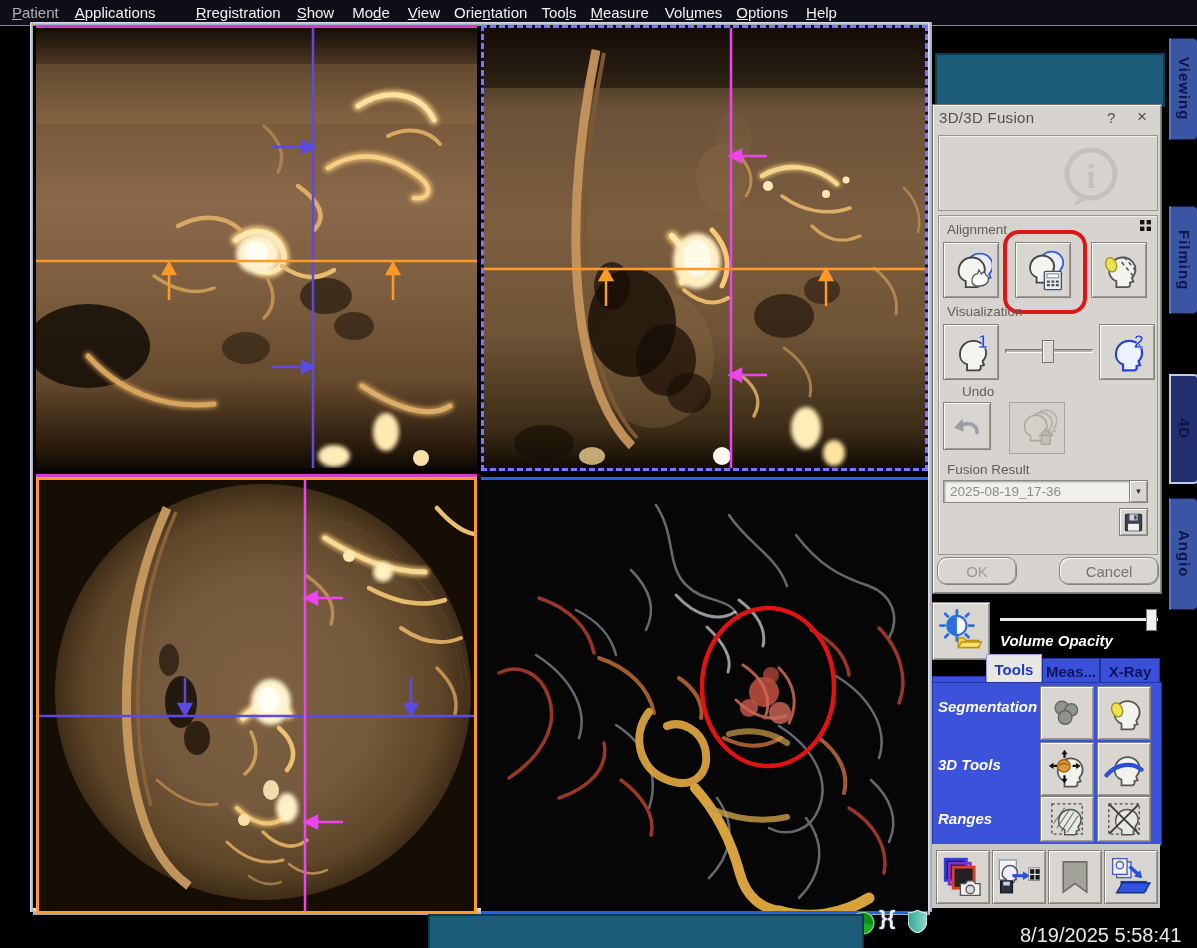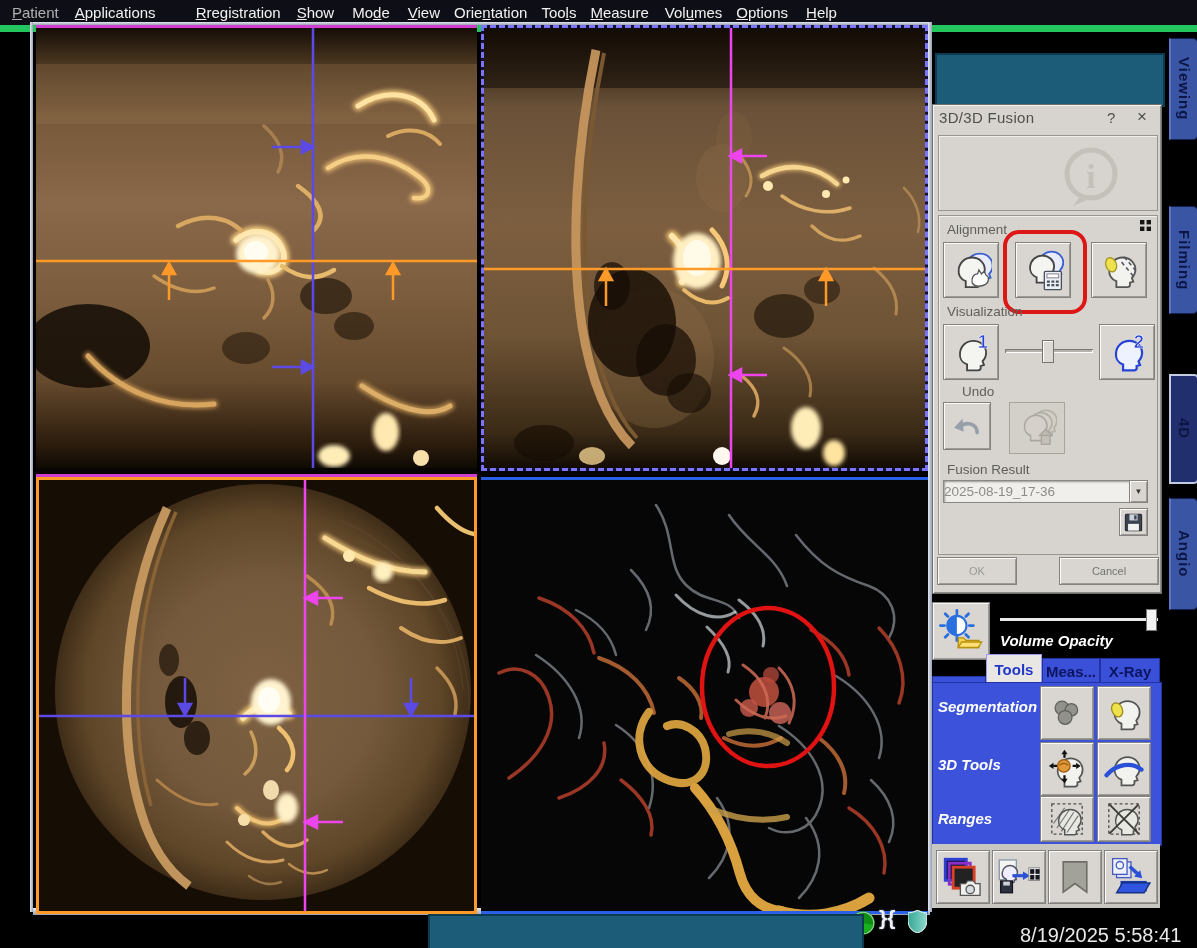--- a/index.html
+++ b/index.html
@@ -1,20 +1,20 @@
 <!DOCTYPE html>
 <html><head>
 <meta charset="utf-8">
 <style>
   html,body{margin:0;padding:0;background:#000;width:1197px;height:948px;overflow:hidden;
     font-family:"Liberation Sans",sans-serif;-webkit-font-smoothing:antialiased;}
   .abs{position:absolute;}
   
   #menubar{left:0;top:0;width:1197px;height:25px;background:#0e0e16;display:flex;align-items:center;
-    color:#f2f2f2;font-size:15px;border-bottom:7px solid #22c55e;}
+    color:#f2f2f2;font-size:15px;border-bottom:1px solid #22c55e;}
   .mitem{white-space:nowrap;cursor:default;}
   .mkey{text-decoration:underline;}
   
   .frame{background:linear-gradient(180deg,#e3e7ef,#97a0b4);}
   .framev{background:linear-gradient(90deg,#e3e7ef,#97a0b4);}
   
   .vp{background:#080604;}
   #vp-tl{left:36px;top:25px;width:441px;height:446px;border-top:3px solid #cf3ecf;border-bottom:3px solid #cf3ecf;}
   #vp-tr{left:481px;top:25px;width:441px;height:440px;border:3px dashed #7a74ff;background:#141030;}
   #vp-bl{left:36px;top:477px;width:435px;height:431px;border:3px solid #ff9a28;}
@@ -24,26 +24,26 @@
   .redact{background:#1d5c78;border:2px solid #0d3c50;}
   #dialog{left:932px;top:104px;width:228px;height:488px;background:#d7d4cf;border:1px solid #6f6f6b;
     box-shadow:inset 1px 1px 0 #f6f5f3,inset -1px -1px 0 #8e8c88;}
   .dtitle{font-size:15px;color:#4f4f4c;letter-spacing:.3px;}
   .dlbl{font-size:13.5px;color:#5e5e5a;}
   .gbox{border:1px solid #98968e;box-shadow:inset 1px 1px 0 #efeeec;}
   .instr{font-size:12.5px;color:#6b6b67;line-height:1.35;white-space:pre-line;}
   .b3{background:#d9d6d1;border:1px solid #84827e;box-shadow:inset 1px 1px 0 #fbfaf8,inset -1px -1px 0 #9c9a96;
     display:flex;align-items:center;justify-content:center;cursor:pointer;}
   .bdis{background:#d3d0ca;border:1px solid #a7a49e;box-shadow:none;}
-  .okbtn{font-size:11px;display:flex;align-items:center;justify-content:center;}
+  .okbtn{font-size:15px;display:flex;align-items:center;justify-content:center;border-radius:10px;}
   .ring{border:4px solid #dd1616;border-radius:16px;background:transparent;}
   .track{background:#b8b5b0;box-shadow:inset 1px 1px 1px #76746f,inset -1px -1px 0 #ffffff;}
   .thumb{background:#dcd9d4;border:1px solid #76746f;box-shadow:inset 1px 1px 0 #fff;}
   .ddfield{background:#f1efeb;border:1px solid #8a8884;box-shadow:inset 1px 1px 2px #9a9894;
-    display:flex;align-items:center;font-size:13.5px;color:#8c8c88;}
+    display:flex;align-items:center;font-size:13.5px;color:#8c8c88;padding-left:6px;}
   .ddarrow{width:17px;background:#d9d6d1;border:1px solid #84827e;box-shadow:inset 1px 1px 0 #fbfaf8,inset -1px -1px 0 #9c9a96;
     display:flex;align-items:center;justify-content:center;font-size:8px;color:#33332f;cursor:pointer;}
   
   .wlbl{font-size:15px;font-weight:bold;color:#ffffff;font-style:italic;}
   .wtrack{background:#e9e9e9;}
   .wthumb{background:#f2f2f2;border:1px solid #777;}
   
   .ttab{display:flex;align-items:center;justify-content:center;font-size:15px;font-weight:bold;cursor:pointer;}
   .ttab-off{background:#3a50d8;color:#0d1560;border:1px solid #2033a0;border-bottom:none;}
   .ttab-on{background:#e9e7e3;color:#2238c8;border:1px solid #9a98f0;border-bottom:none;}

